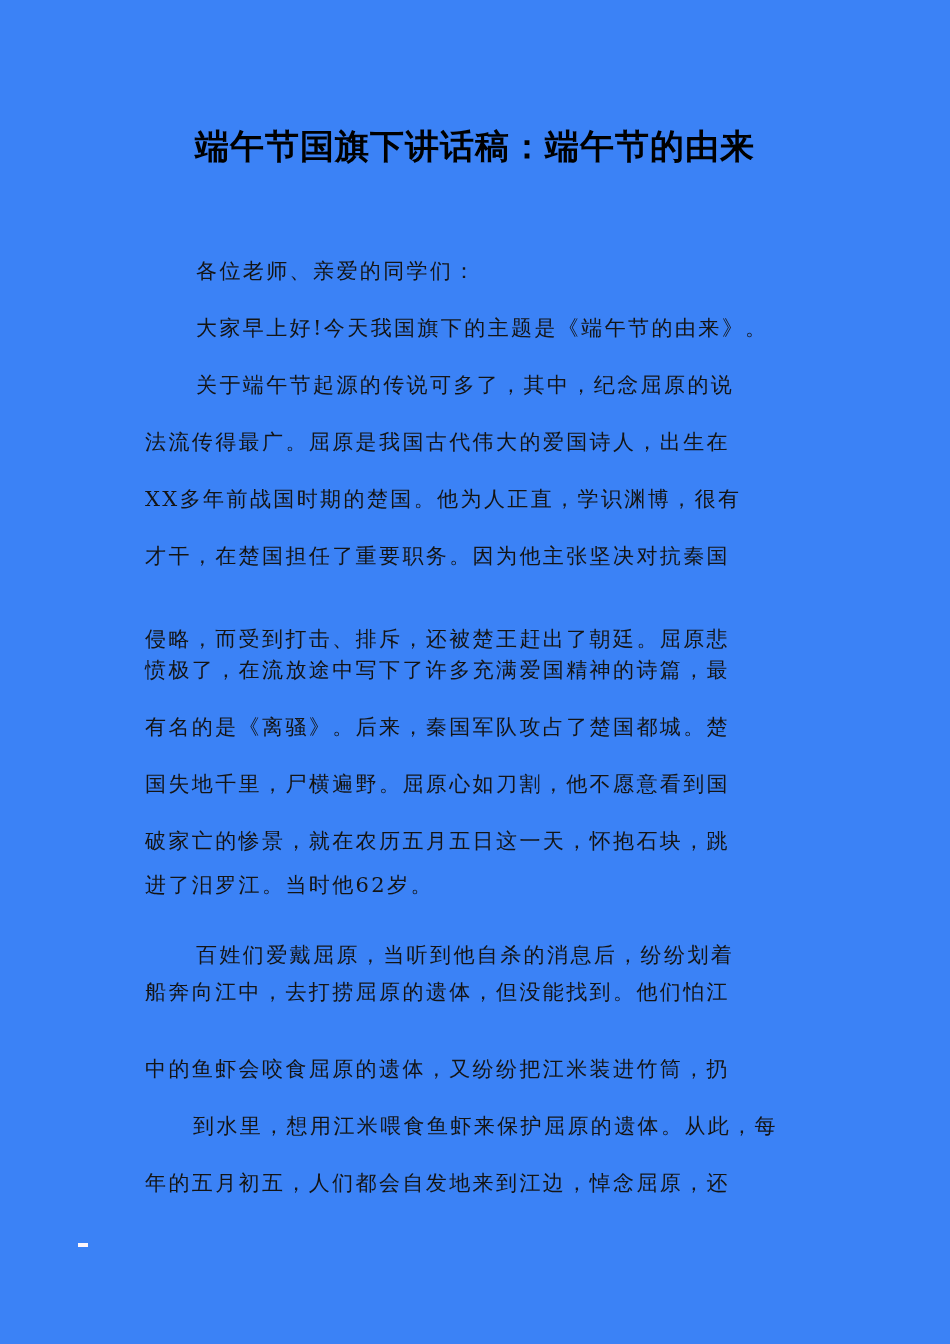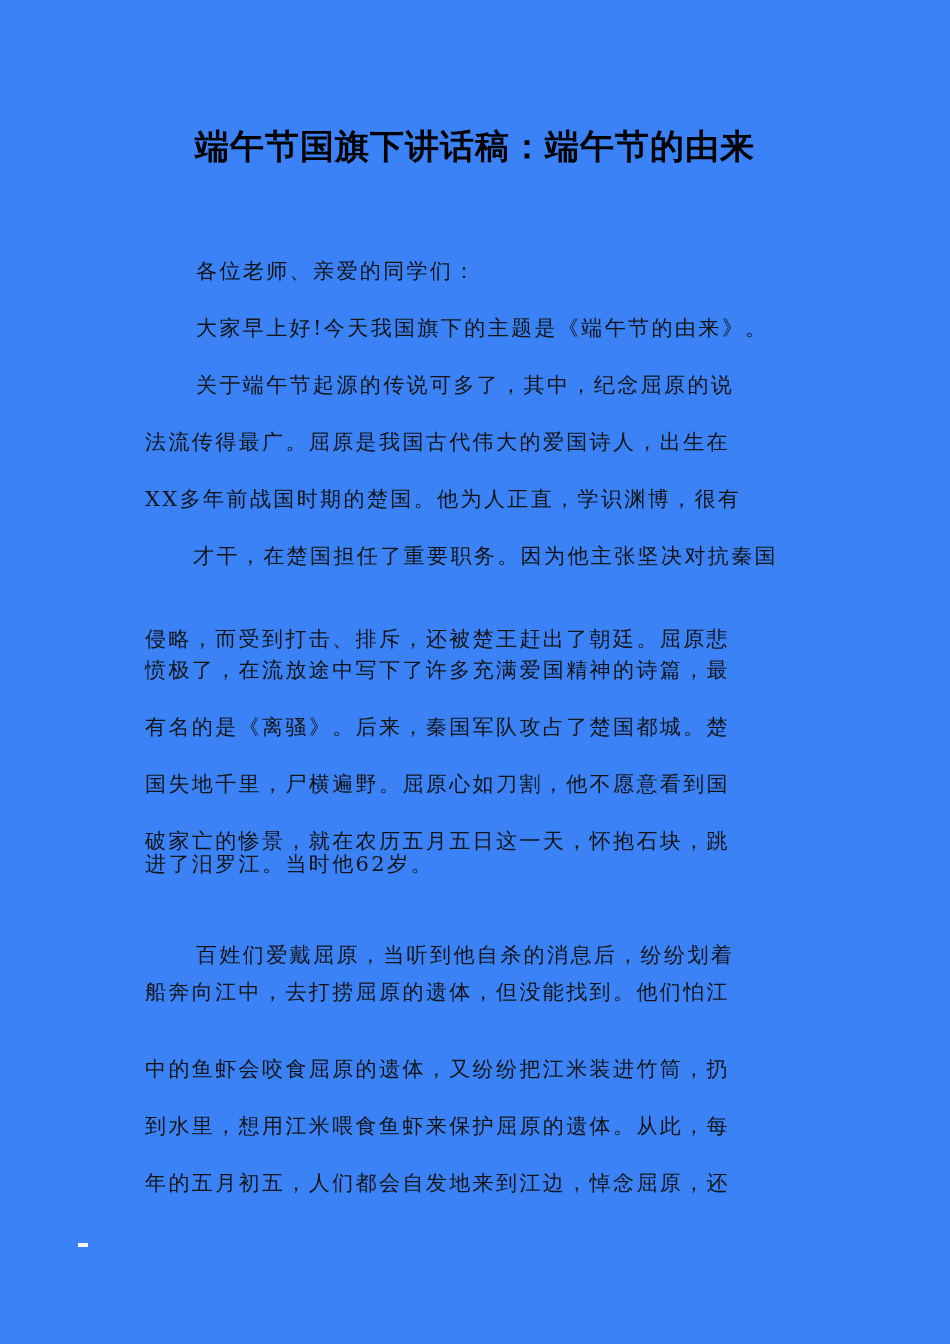--- a/index.html
+++ b/index.html
@@ -74,29 +74,29 @@
 
   <div class="body-text">
 
     <div class="line indent" style="top:256px;">各位老师、亲爱的同学们：</div>
 
     <div class="line indent" style="top:313px;">大家早上好!今天我国旗下的主题是《端午节的由来》。</div>
 
     <div class="line indent" style="top:370px;">关于端午节起源的传说可多了，其中，纪念屈原的说</div>
     <div class="line" style="top:427px;">法流传得最广。屈原是我国古代伟大的爱国诗人，出生在</div>
     <div class="line" style="top:484px;">XX多年前战国时期的楚国。他为人正直，学识渊博，很有</div>
-    <div class="line" style="top:541px;margin-left:48px;">才干，在楚国担任了重要职务。因为他主张坚决对抗秦国</div>
+    <div class="line" style="top:541px;">才干，在楚国担任了重要职务。因为他主张坚决对抗秦国</div>
     <div class="line" style="top:624px;">侵略，而受到打击、排斥，还被楚王赶出了朝廷。屈原悲</div>
     <div class="line" style="top:655px;">愤极了，在流放途中写下了许多充满爱国精神的诗篇，最</div>
     <div class="line" style="top:712px;">有名的是《离骚》。后来，秦国军队攻占了楚国都城。楚</div>
     <div class="line" style="top:769px;">国失地千里，尸横遍野。屈原心如刀割，他不愿意看到国</div>
     <div class="line" style="top:826px;">破家亡的惨景，就在农历五月五日这一天，怀抱石块，跳</div>
-    <div class="line" style="top:849px;">进了汨罗江。当时他62岁。</div>
+    <div class="line" style="top:870px;">进了汨罗江。当时他62岁。</div>
 
     <div class="line indent" style="top:940px;">百姓们爱戴屈原，当听到他自杀的消息后，纷纷划着</div>
     <div class="line" style="top:977px;">船奔向江中，去打捞屈原的遗体，但没能找到。他们怕江</div>
     <div class="line" style="top:1054px;">中的鱼虾会咬食屈原的遗体，又纷纷把江米装进竹筒，扔</div>
-    <div class="line" style="top:1111px;">到水里，想用江米喂食鱼虾来保护屈原的遗体。从此，每</div>
+    <div class="line" style="top:1111px;margin-left:48px;">到水里，想用江米喂食鱼虾来保护屈原的遗体。从此，每</div>
     <div class="line" style="top:1168px;">年的五月初五，人们都会自发地来到江边，悼念屈原，还</div>
   </div>
 
   <div class="corner-mark"></div>
 </div>
 
 </body></html>

